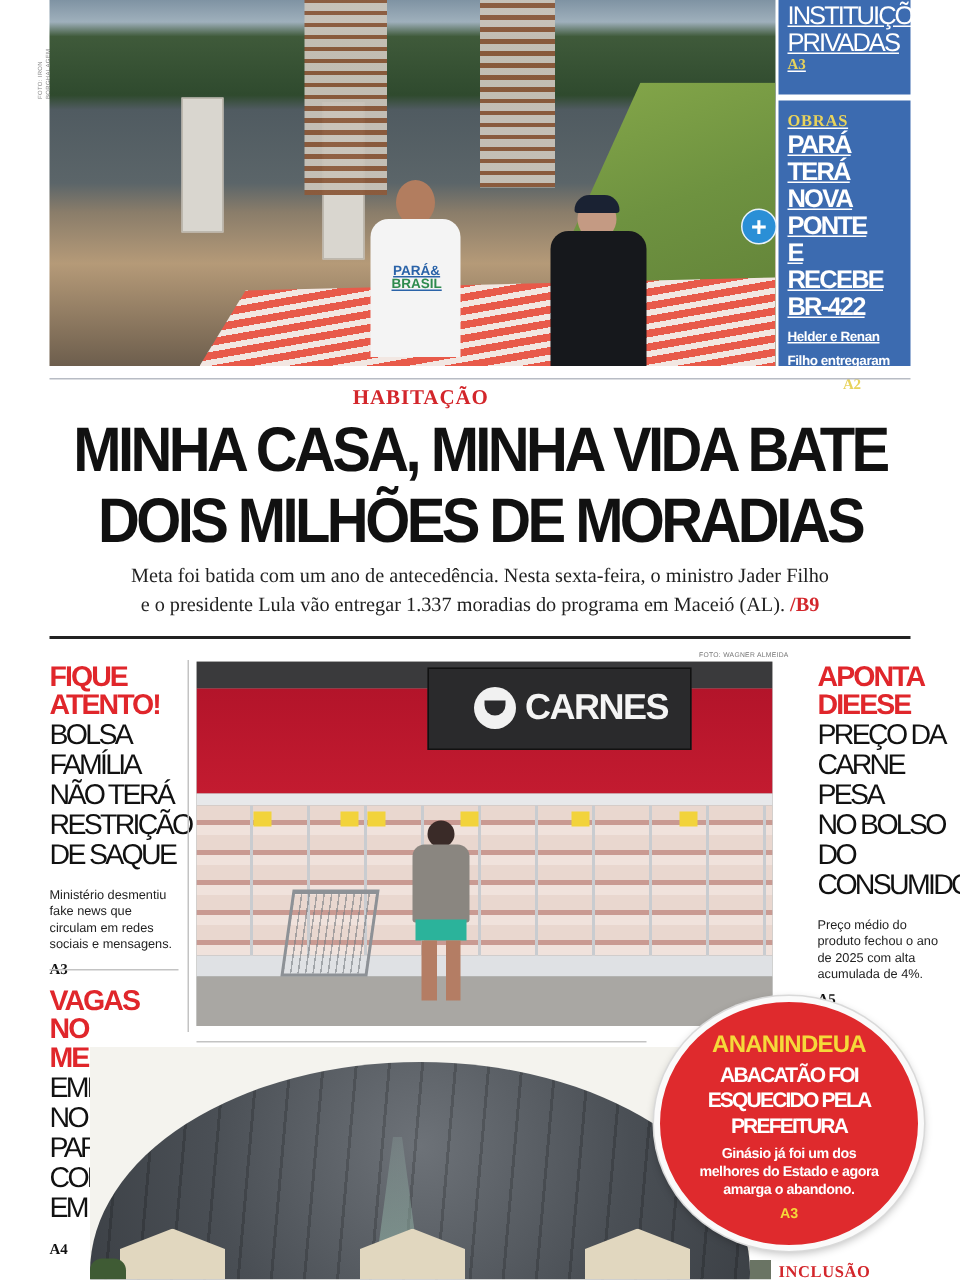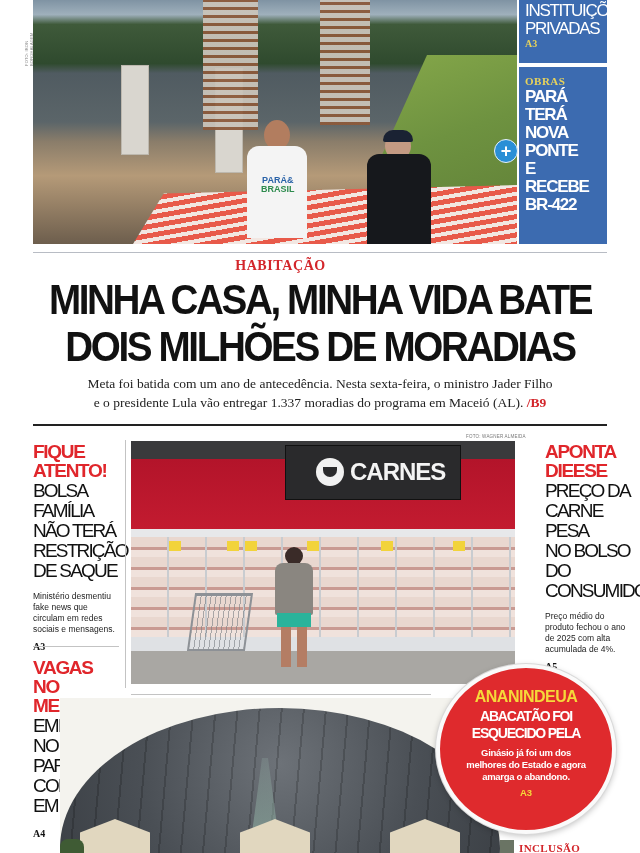--- a/index.html
+++ b/index.html
@@ -15,31 +15,31 @@
     background: linear-gradient(160deg, #86a84a 0%, #6e9240 45%, #5e7d36 100%);
     clip-path: polygon(40% 0, 100% 0, 100% 100%, 0 100%, 0 70%); }
   .top-photo .pillar { position: absolute; background: #d9d6cf; border: 1px solid #bdb8ae; }
   .top-photo .scaffold { position: absolute; background: repeating-linear-gradient(0deg, #8c5a3b 0 3px, #c9c3b9 3px 8px); opacity: .95; }
   .top-photo .fence { position: absolute; left: 100px; bottom: 0; width: 384px; height: 72px;
     background: repeating-linear-gradient(170deg, #e85a4a 0 5px, #f2e7e2 5px 9px);
     clip-path: polygon(8% 30%, 100% 18%, 100% 100%, 0 100%); }
   .top-photo .person1 { position: absolute; left: 214px; top: 120px; width: 60px; height: 124px; }
   .top-photo .person1 .shirt { position: absolute; left: 0; top: 26px; width: 60px; height: 92px; background: #f4f4f4; border-radius: 12px 12px 0 0; }
   .top-photo .person1 .head { position: absolute; left: 17px; top: 0; width: 26px; height: 30px; background: #b27d5f; border-radius: 50%; }
-  .top-photo .person1 .print { position: absolute; left: 14px; top: 56px; font: bold 9px "Liberation Sans", sans-serif; color: #2a63a8; line-height: 9px; text-align: center; }
+  .top-photo .person1 .print { position: absolute; left: 14px; top: 56px; font: bold 9px "Liberation Sans", sans-serif; color: #2a63a8; line-height: 9px; text-align: center; text-decoration: underline; }
   .top-photo .person1 .print span { color: #2e8b4e; }
   .top-photo .person2 { position: absolute; left: 334px; top: 130px; width: 64px; height: 114px; }
   .top-photo .person2 .shirt { position: absolute; left: 0; top: 24px; width: 64px; height: 90px; background: #16181c; border-radius: 12px 12px 0 0; }
   .top-photo .person2 .head { position: absolute; left: 18px; top: 2px; width: 26px; height: 28px; background: #c49a83; border-radius: 50%; }
   .top-photo .person2 .cap { position: absolute; left: 16px; top: 0; width: 30px; height: 12px; background: #1a2233; border-radius: 10px 10px 2px 2px; }
   .photo-credit-vert { position: absolute; left: 24px; top: 6px; width: 8px; height: 60px;
     writing-mode: vertical-rl; transform: rotate(180deg); font-size: 4px; color: #888; letter-spacing: .2px; }
 
   
-  .blue-box { position: absolute; background: #3c6bb0; color: #fff; }
+  .blue-box { position: absolute; background: #3c6bb0; color: #fff; text-decoration: underline; }
   .blue-box.b1 { left: 519px; top: 0; width: 88px; height: 63px; padding: 2px 6px; }
   .blue-box.b2 { left: 519px; top: 67px; width: 88px; height: 177px; padding: 8px 6px; }
   .cond-head { font-family: "Liberation Sans Narrow", "Liberation Sans", sans-serif; font-weight: 700; letter-spacing: -1px; transform-origin: left top; }
   .b1 .title { font-size: 17px; line-height: 18px; font-weight: 400; letter-spacing: -1.3px; }
   .page-ref-yellow { font-family: "Liberation Serif", serif; font-weight: 700; color: #e8d35b; font-size: 10px; }
   .b2 .kicker { font-family: "Liberation Serif", serif; font-weight: 700; color: #e8d35b; font-size: 11px; letter-spacing: .5px; }
   .b2 .title { font-size: 17px; line-height: 18px; font-weight: 700; letter-spacing: -1.2px; margin-top: 1px; }
   .b2 .desc { font-size: 9px; line-height: 16px; font-weight: 700; margin-top: 2px; letter-spacing: -.3px; }
   .plus-btn { position: absolute; left: 494px; top: 139px; width: 24px; height: 24px; border-radius: 50%;
     background: #2a8fd6; color: #fff; font-size: 18px; line-height: 22px; text-align: center; font-weight: 700; border: 1px solid #e8f2fb; }
@@ -143,20 +143,25 @@
 
 <div class="blue-box b2">
   <div class="kicker">OBRAS</div>
   <div class="title cond-head">
     <div>PARÁ</div>
     <div>TERÁ NOVA</div>
     <div>PONTE</div>
     <div>E RECEBE</div>
     <div>BR-422</div>
   </div>
+  <div class="desc">
+    <div>Helder e Renan</div>
+    <div>Filho entregaram</div>
+    <div><span>rodovia.</span>&nbsp;&nbsp;<span class="page-ref-yellow">A2</span></div>
+  </div>
 </div>
 <div class="plus-btn">+</div>
 
 <div class="rule-thin" style="top:252px;"></div>
 <div class="kicker-red" style="top:258px;">HABITAÇÃO</div>
 <div class="headline" style="top:276px;">MINHA CASA, MINHA VIDA BATE</div>
 <div class="headline" style="top:323px;">DOIS MILHÕES DE MORADIAS</div>
 <div class="deck" style="top:374px;">Meta foi batida com um ano de antecedência. Nesta sexta-feira, o ministro Jader Filho</div>
 <div class="deck" style="top:393px;"><span>e o presidente Lula vão entregar 1.337 moradias do programa em Maceió (AL).</span> <span class="ref">/B9</span></div>
 <div class="rule-thick" style="top:424px;"></div>
@@ -254,20 +259,21 @@
   <div class="arch" style="left:180px;"></div>
   <div class="arch" style="left:330px;"></div>
   <div class="leaves"></div>
 </div>
 
 <div class="red-circle">
   <div class="kicker">ANANINDEUA</div>
   <div class="title">
     <div>ABACATÃO FOI</div>
     <div>ESQUECIDO PELA</div>
+    <div>PREFEITURA</div>
   </div>
   <div class="desc">
     <div>Ginásio já foi um dos</div>
     <div>melhores do Estado e agora</div>
     <div>amarga o abandono.</div>
   </div>
   <div class="ref">A3</div>
 </div>
 
 <div class="small-thumb"></div>

